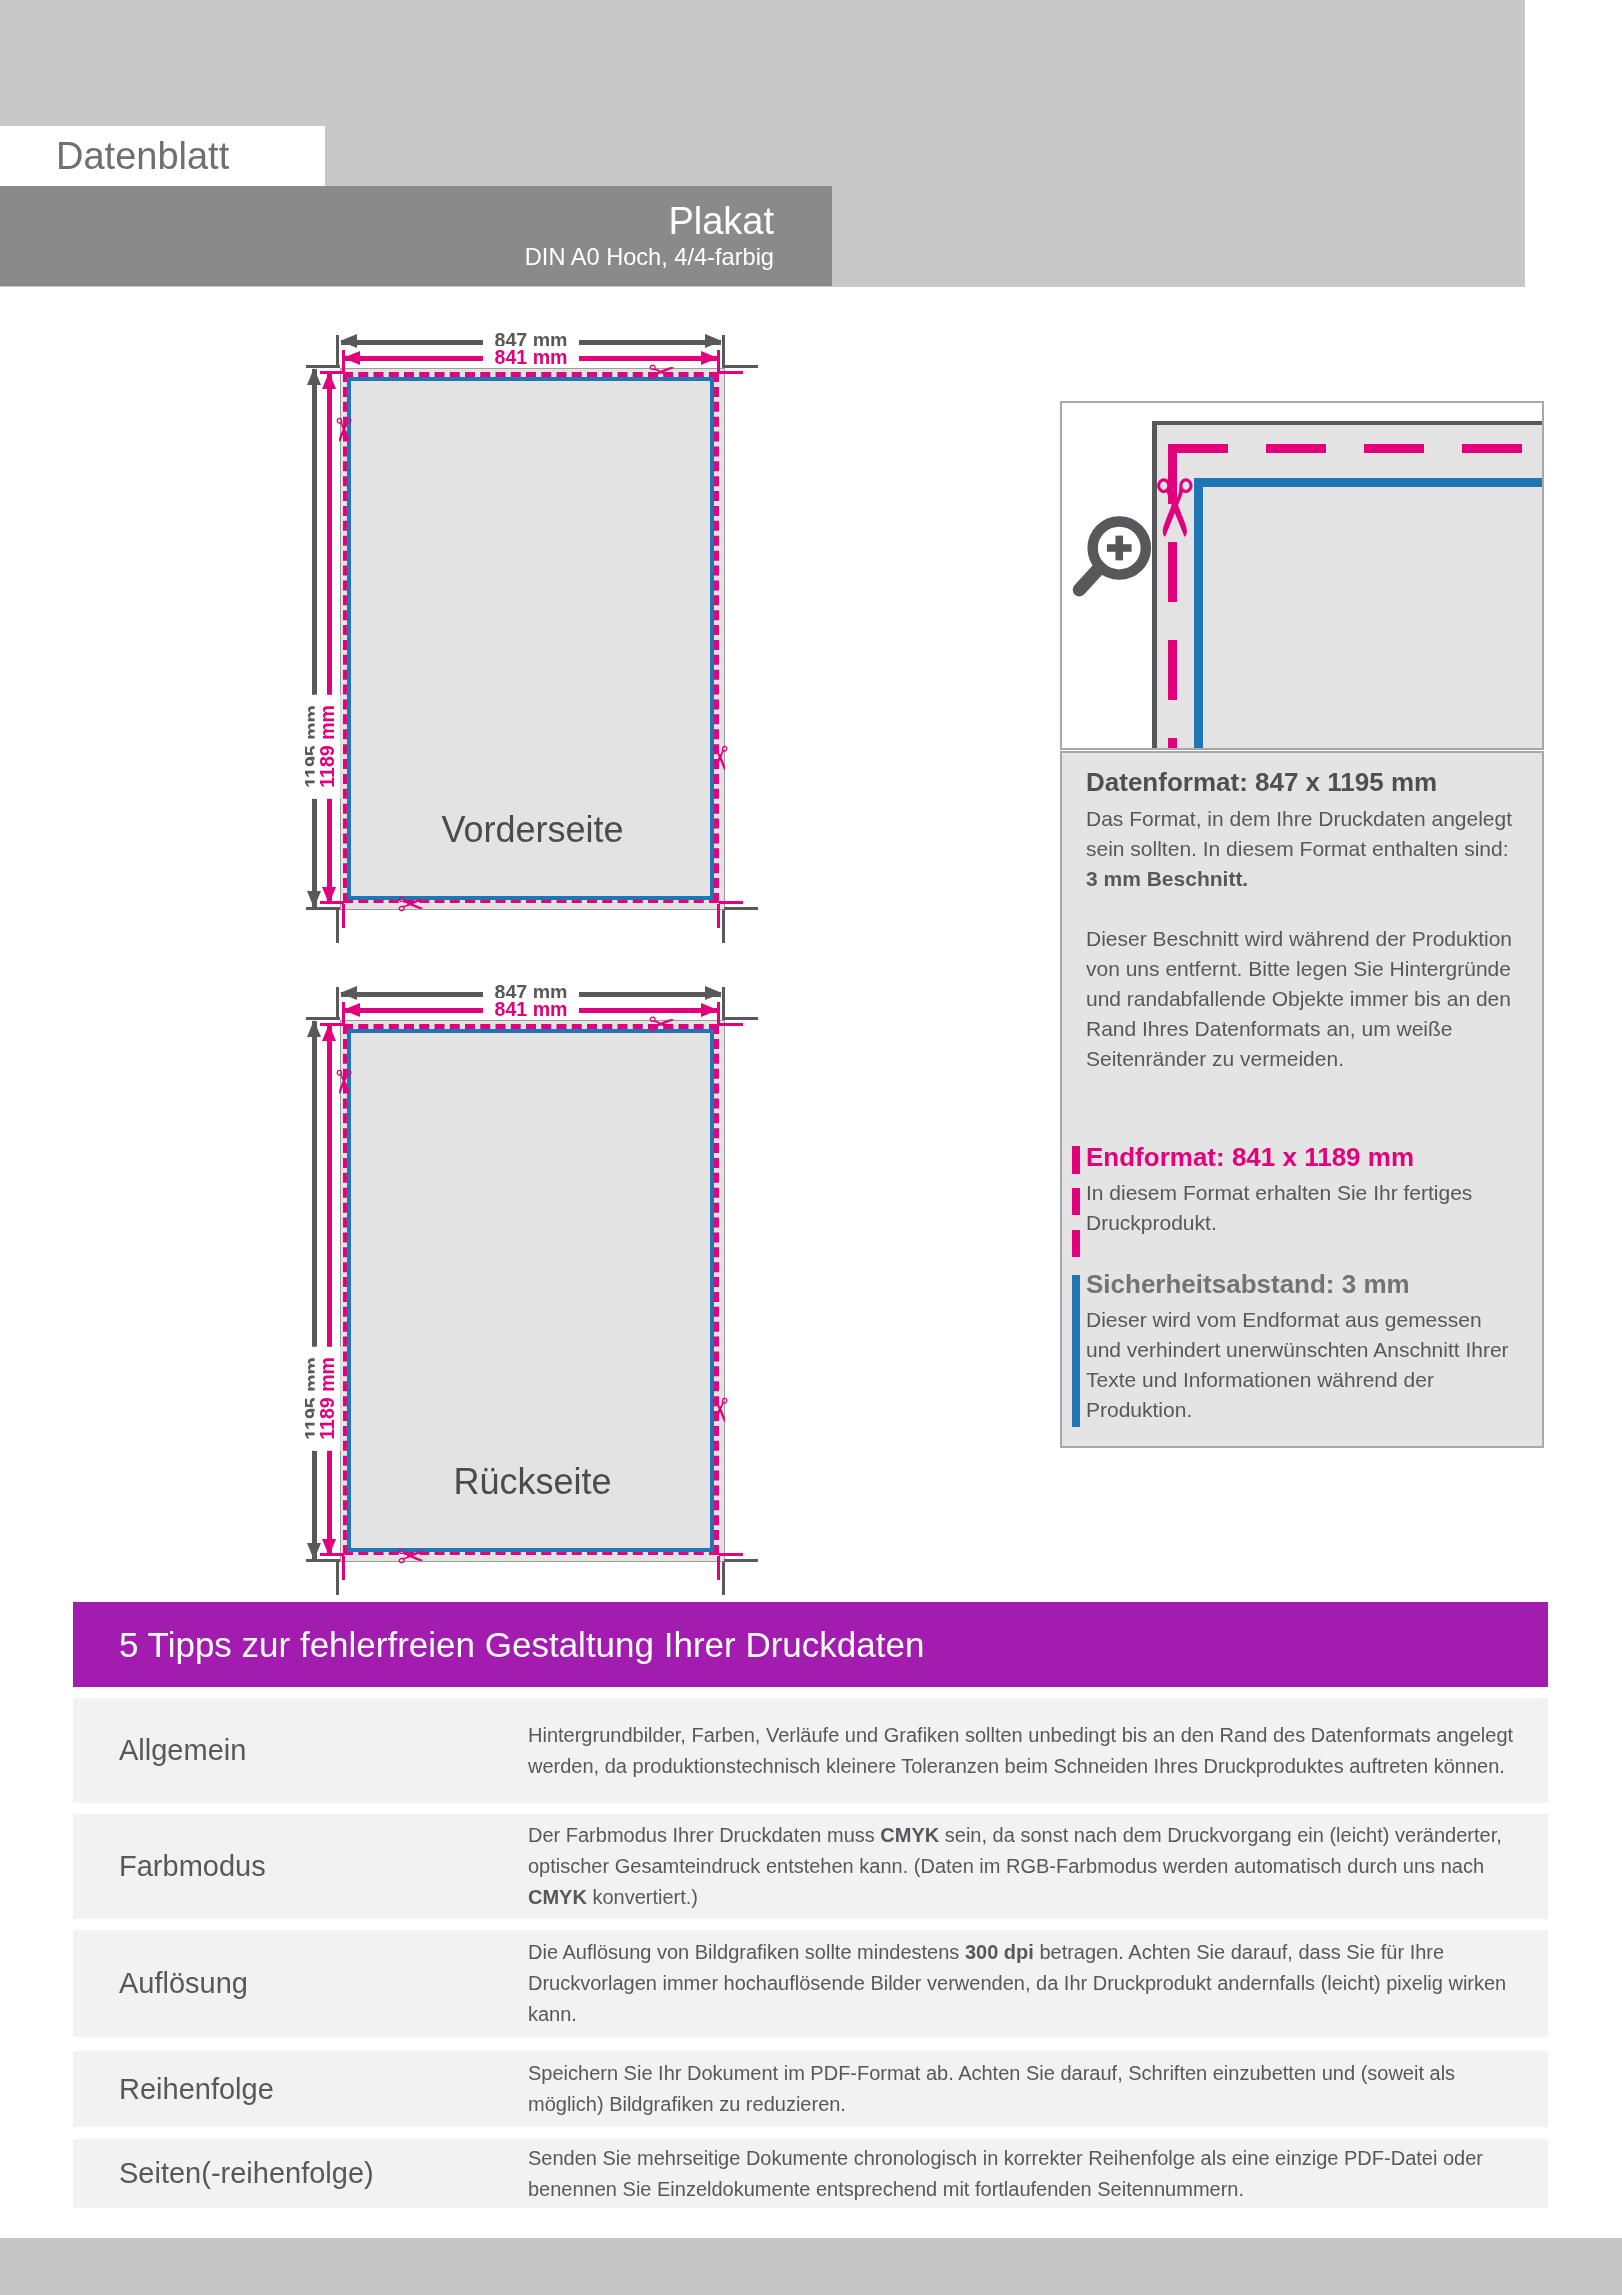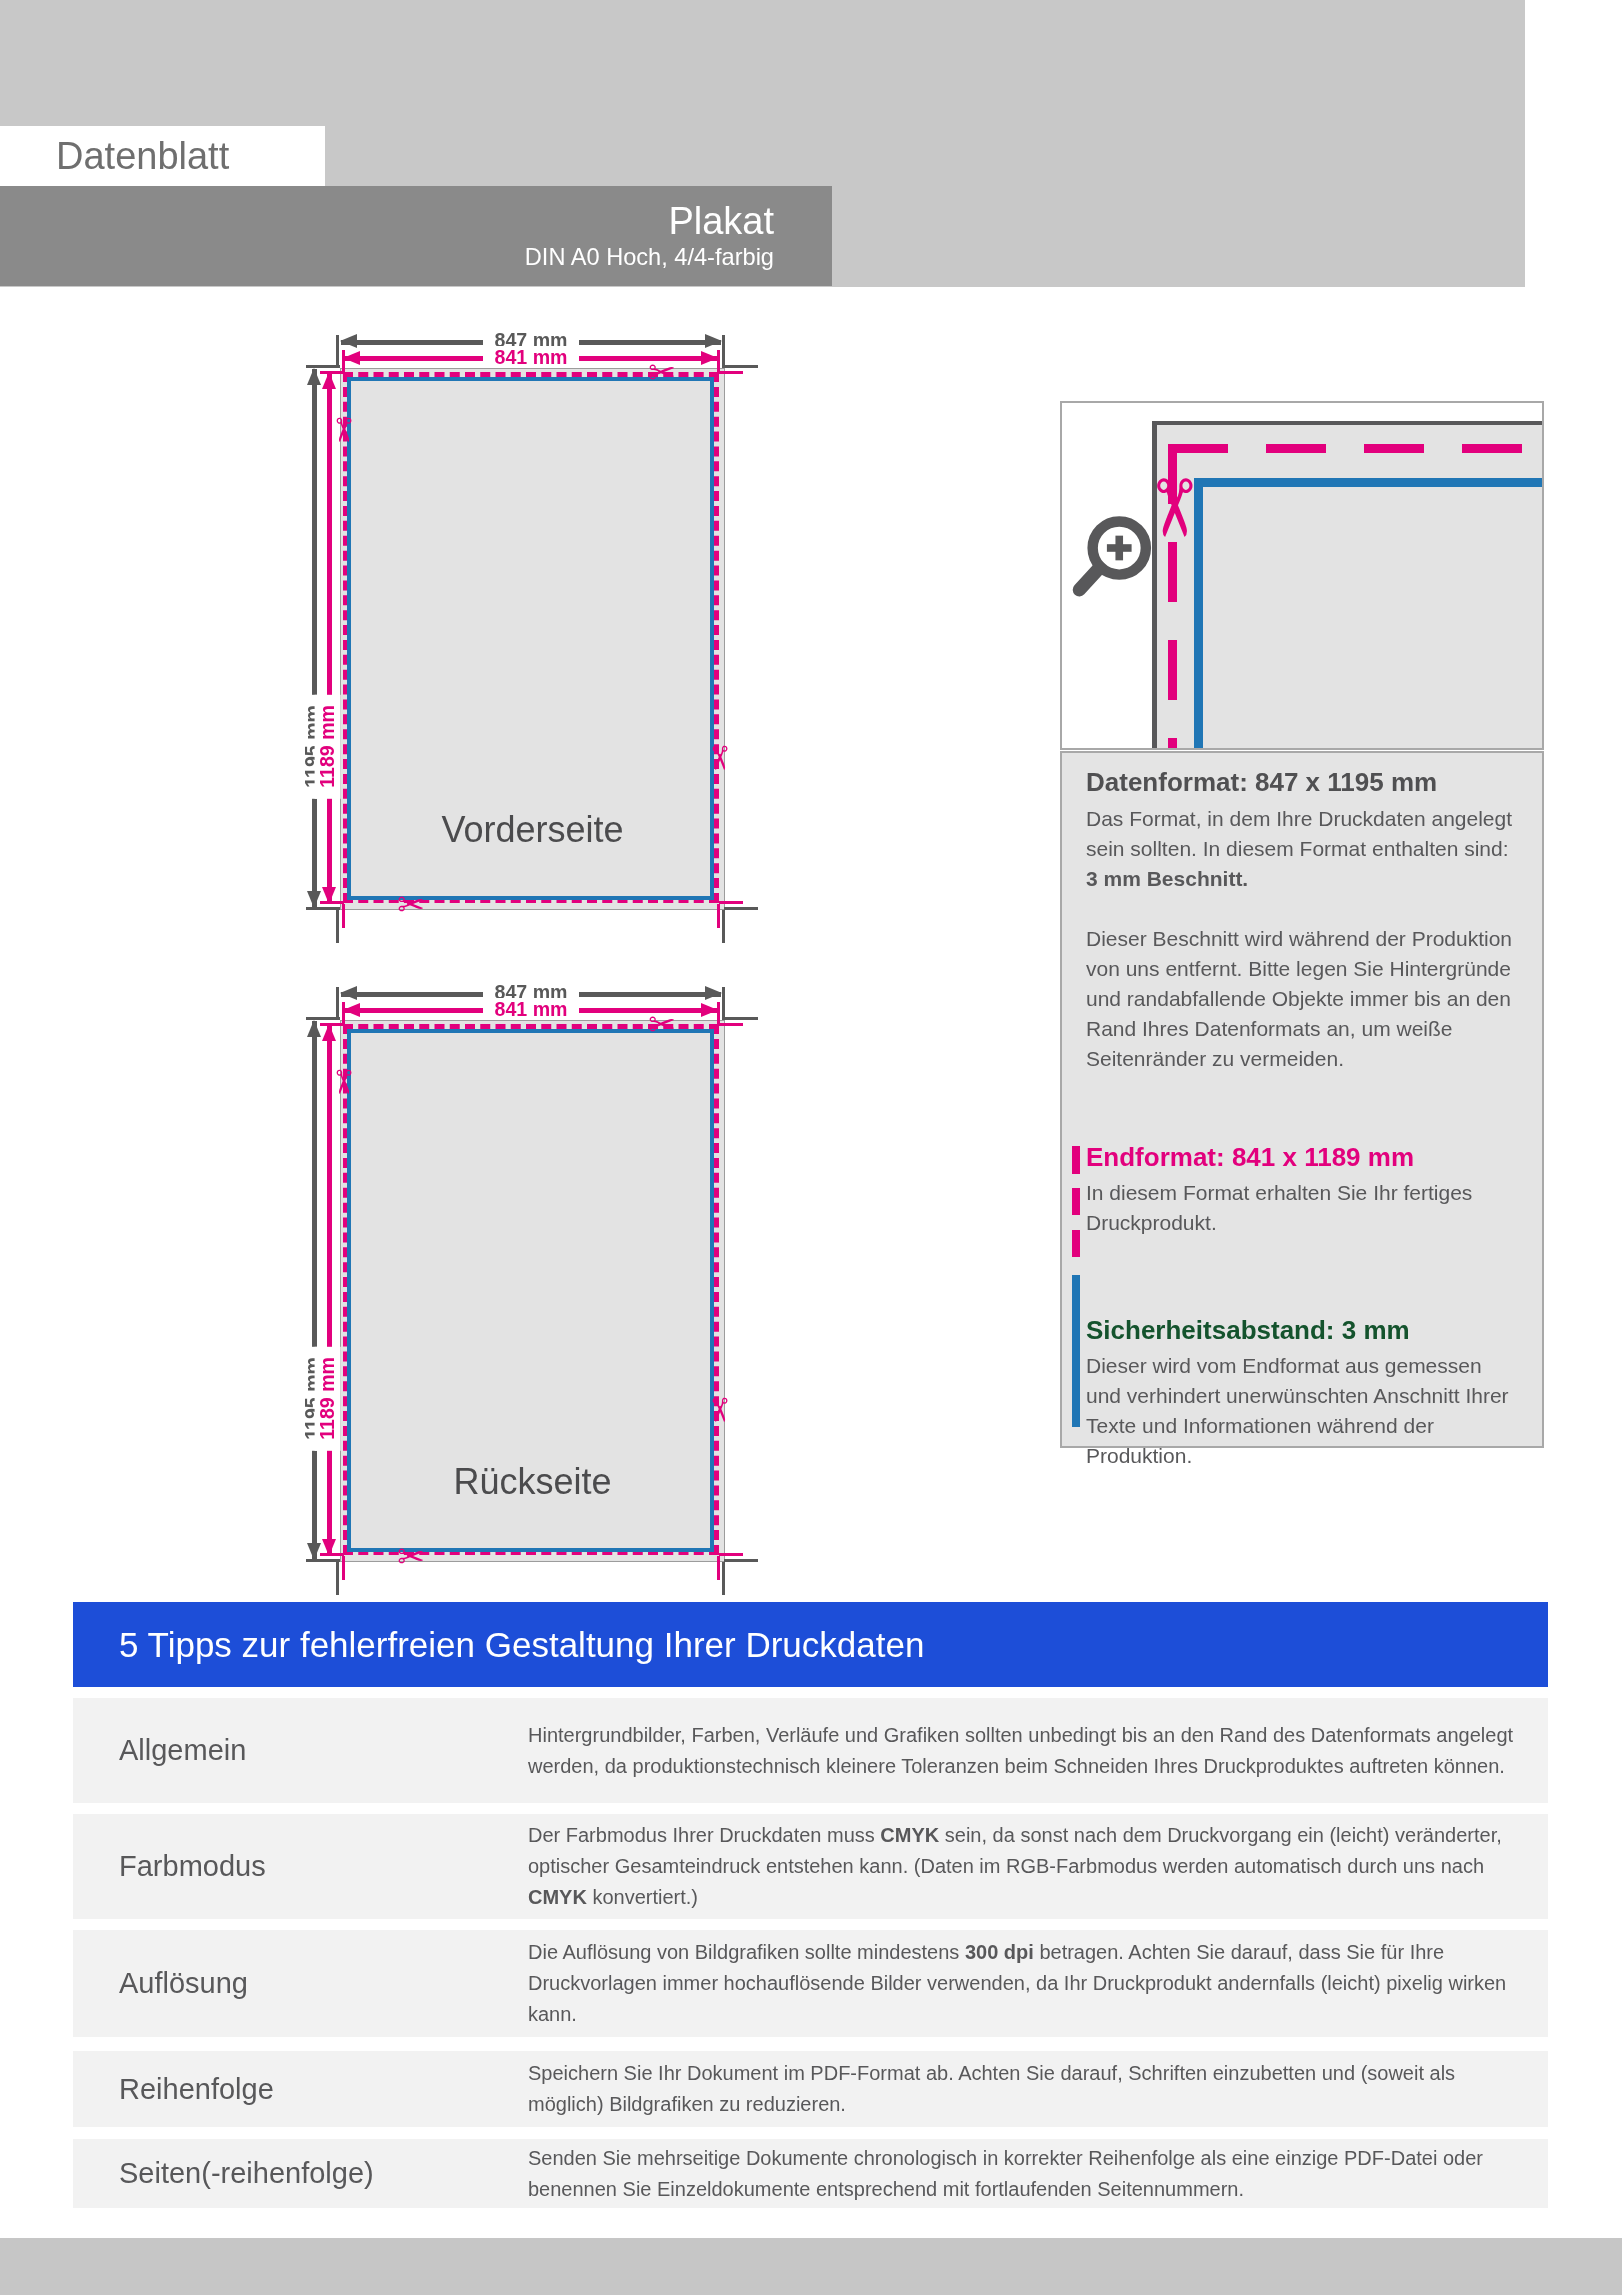--- a/index.html
+++ b/index.html
@@ -64,28 +64,28 @@
   .zb-blue-v{left:132px;top:75px;width:9.2px;height:270px;background:#2076b5;}
   .zb-blue-h{left:132px;top:75px;width:348px;height:9.2px;background:#2076b5;}
   .zb-scis{left:111px;top:105px;color:#e2007d;font-size:79px;line-height:79px;
     transform:translate(-50%,-50%) rotate(90deg);}
 
   .infobox{left:1060px;top:751px;width:484px;height:697px;background:#e4e4e4;
     border:2px solid #a8a8a8;box-sizing:border-box;}
   .infobox .blk{position:absolute;left:24px;width:429px;}
   .infobox h3{margin:0;font-size:26px;line-height:31px;font-weight:bold;color:#505052;}
   .infobox h3.mag{color:#e2007d;}
-  .infobox h3.blu{color:#14532d;margin-top:46px;}
+  .infobox h3.blu{color:#737373;}
   .infobox p{margin:5.2px 0 0 0;font-size:21px;line-height:30px;color:#58585a;}
   .bar-dash{left:9.8px;top:393px;width:8.5px;height:111px;
     background:repeating-linear-gradient(to bottom,#e2007d 0 27.5px,transparent 27.5px 42px);}
   .bar-solid{left:9.8px;top:522px;width:8.5px;height:152px;background:#2076b5;}
 
   
-  .tipsband{left:73px;top:1602px;width:1475px;height:85px;background:#1d4ed8;color:#fff;
+  .tipsband{left:73px;top:1602px;width:1475px;height:85px;background:#a21caf;color:#fff;
     display:flex;align-items:center;padding-left:46px;box-sizing:border-box;font-size:35px;}
   .row{left:73px;width:1475px;background:#f2f2f2;}
   .row .lab{position:absolute;left:46px;top:0;height:100%;display:flex;align-items:center;
     font-size:29px;color:#58585a;}
   .row .desc{position:absolute;left:455px;top:0;height:100%;width:1001px;display:flex;align-items:center;
     font-size:20px;line-height:31px;color:#58585a;}
   .r1{top:1698px;height:105px;}
   .r2{top:1814px;height:105px;}
   .r3{top:1930px;height:107px;}
   .r4{top:2051px;height:76px;}

